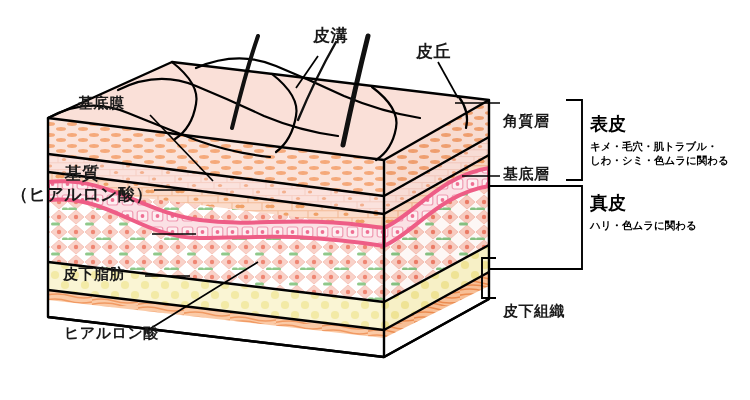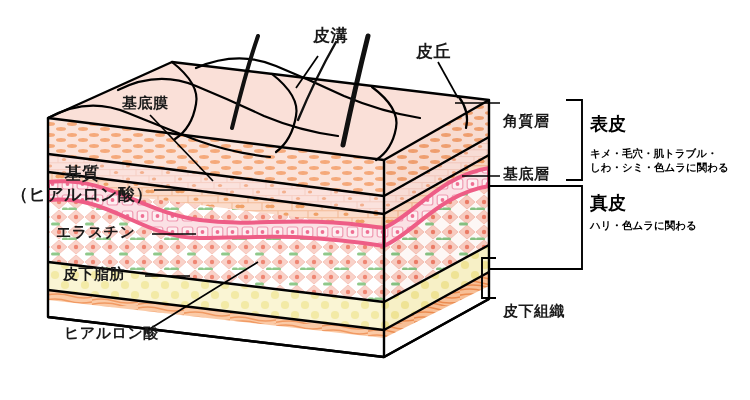--- a/index.html
+++ b/index.html
@@ -248,42 +248,41 @@
       <path d="M489 269 L566 269"></path>
 
       <path d="M496 258 L482 258 L482 298 L496 298"></path>
     </g>
   </svg>
 
   <div class="lbl lbl-lg" style="left:313px; top:26px;">皮溝</div>
 
   <div class="lbl lbl-lg" style="left:416px; top:42px;">皮丘</div>
 
-  <div class="lbl lbl-md" style="left:78px; top:95px;margin-left:44px;">基底膜</div>
+  <div class="lbl lbl-md" style="left:78px; top:95px;">基底膜</div>
 
   <div class="lbl lbl-lg two-line" style="left:8px; top:163px; width:148px;">
     <div>基質</div>
     <div>（ヒアルロン酸）</div>
   </div>
 
-  <div class="lbl lbl-md" style="left:56px; top:224px;">エラスチン</div>
 
   <div class="lbl lbl-md" style="left:63px; top:266px;">皮下脂肪</div>
 
   <div class="lbl lbl-md" style="left:64px; top:325px;">ヒアルロン酸</div>
 
   <div class="lbl lbl-md" style="left:503px; top:93px;margin-top:20px;">角質層</div>
 
   <div class="lbl lbl-md" style="left:503px; top:166px;">基底層</div>
 
   <div class="lbl lbl-md" style="left:503px; top:267px;margin-top:36px;">皮下組織</div>
 
   <div style="position:absolute; left:590px; top:112px;">
     <div class="lbl-grp">表皮</div>
-    <div class="lbl-sub" style="margin-top:10px;">
+    <div class="lbl-sub" style="margin-top:3px;">
       <div>キメ・毛穴・肌トラブル・</div>
       <div>しわ・シミ・色ムラに関わる</div>
     </div>
   </div>
 
   <div style="position:absolute; left:590px; top:191px;">
     <div class="lbl-grp">真皮</div>
     <div class="lbl-sub" style="margin-top:3px;">
       <div>ハリ・色ムラに関わる</div>
     </div>

